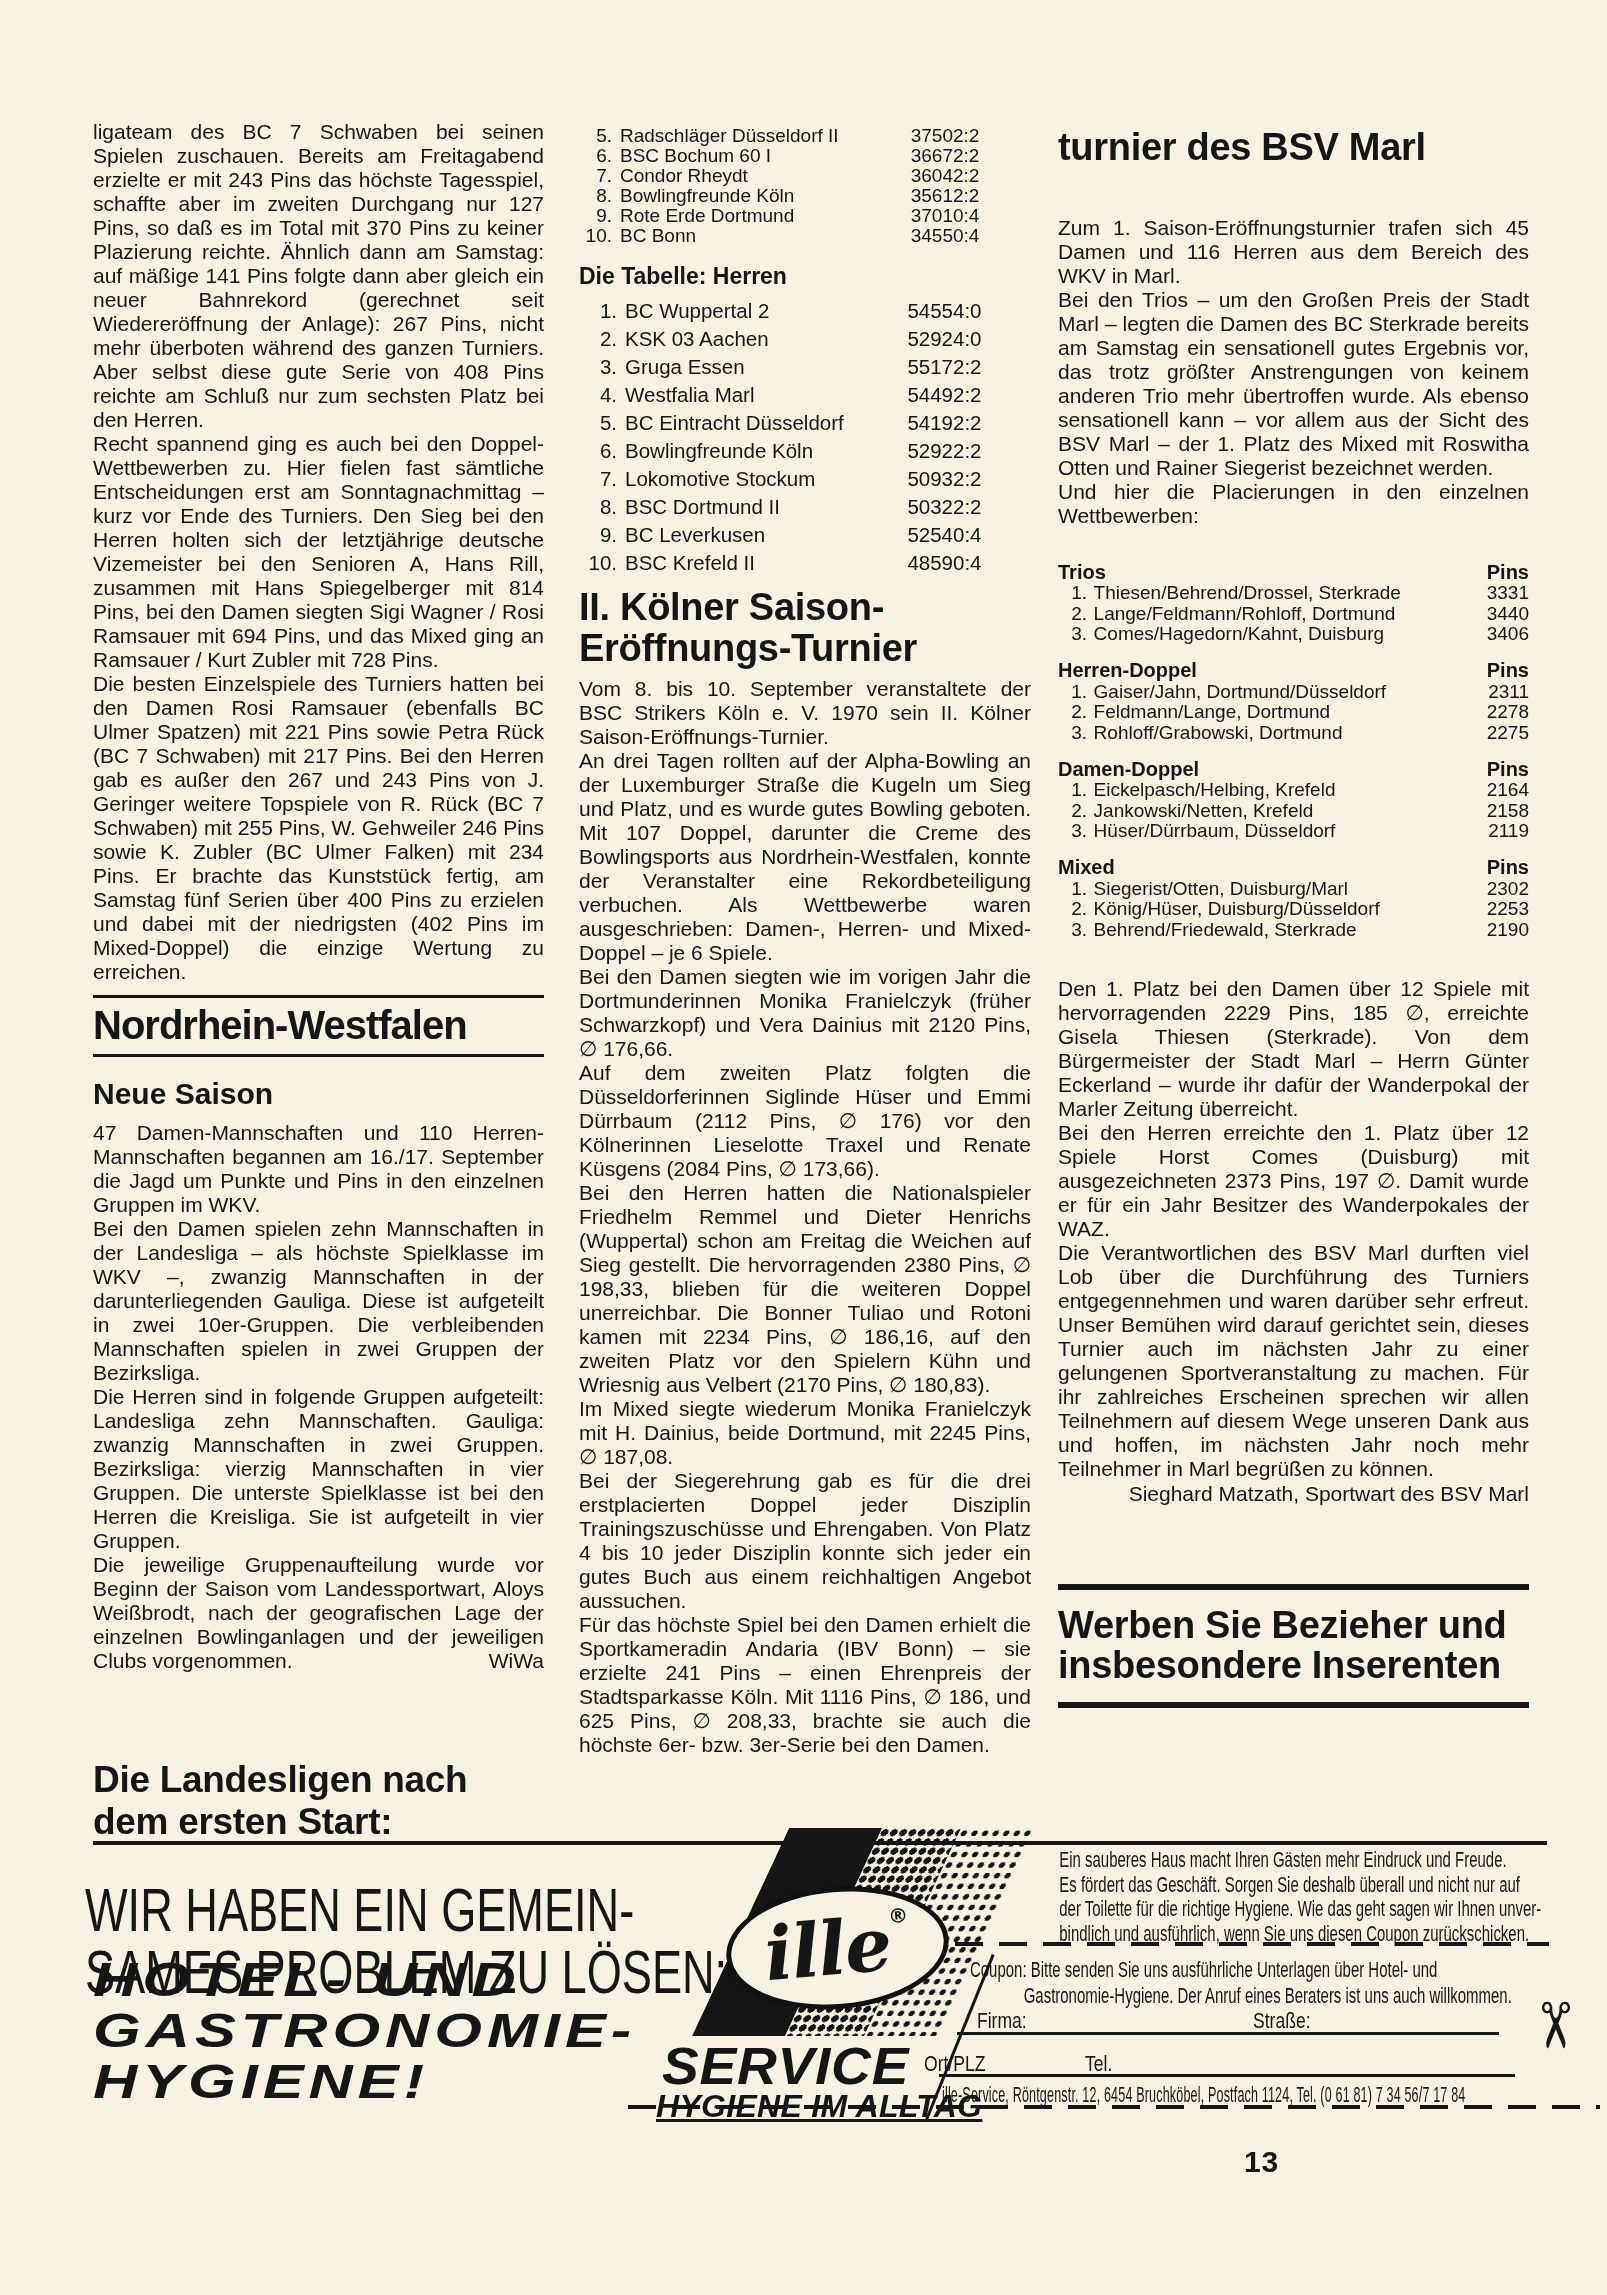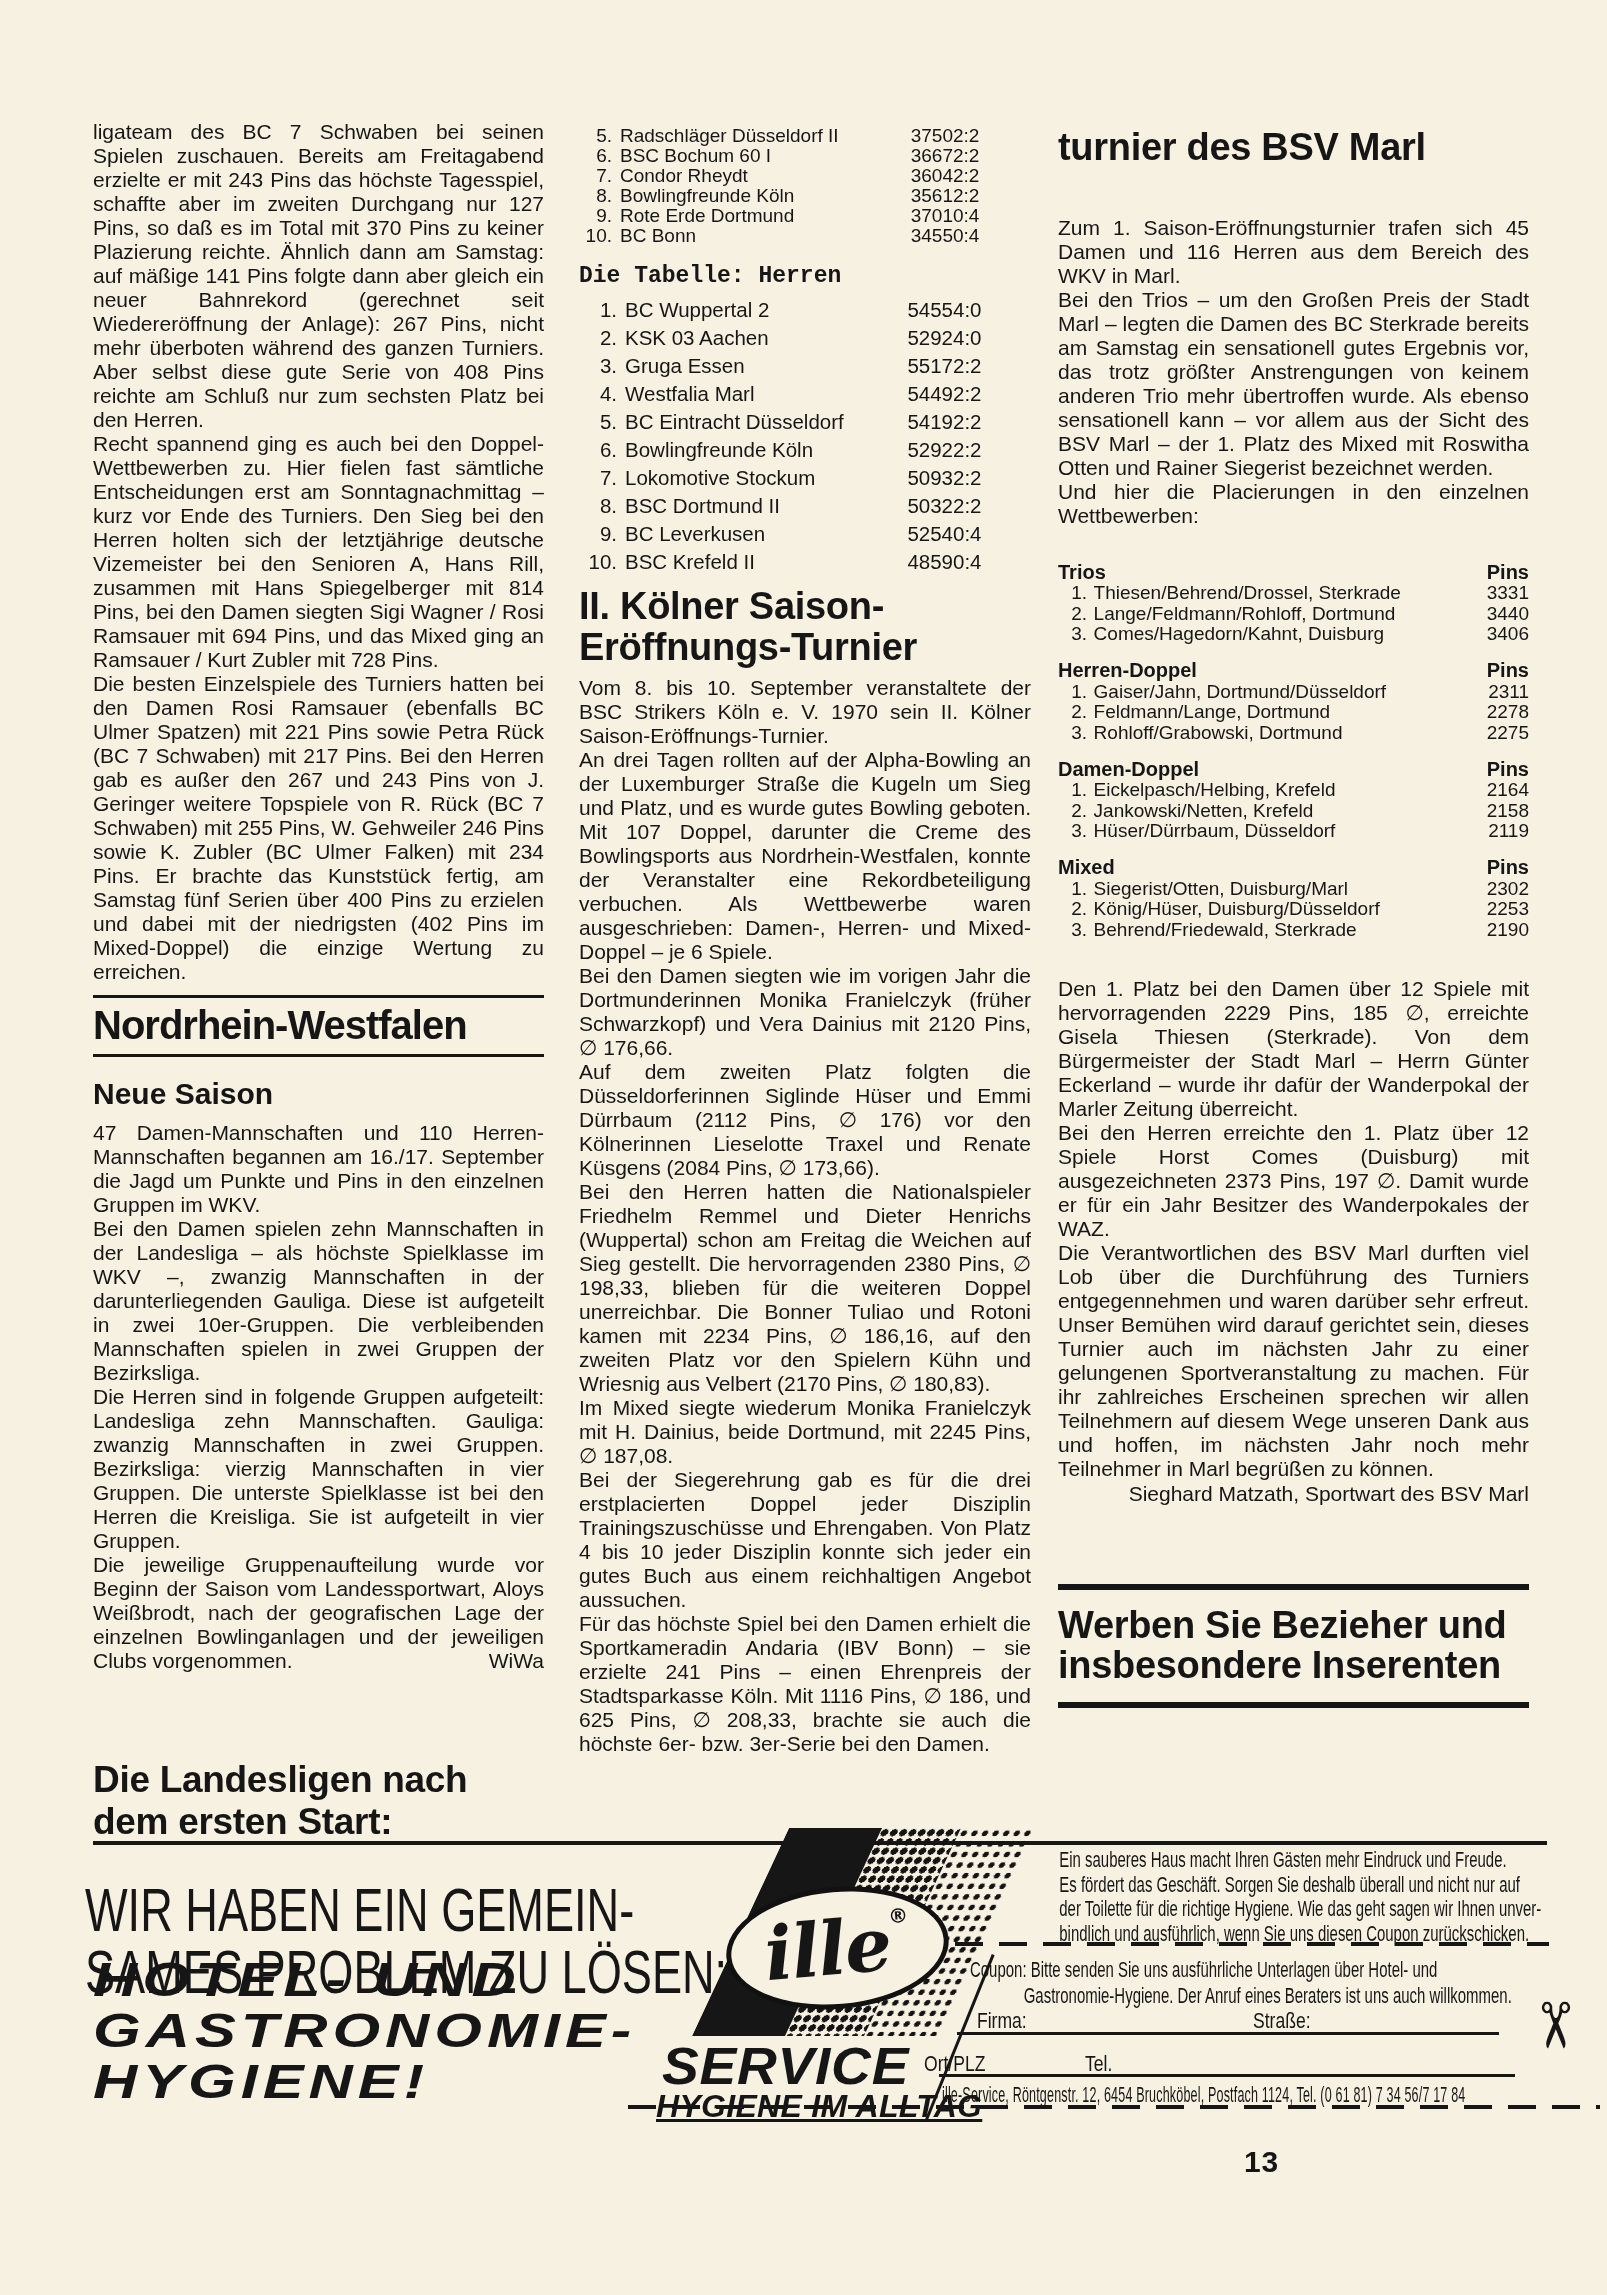--- a/index.html
+++ b/index.html
@@ -16,21 +16,21 @@
 
   .body p{margin:0;text-align:justify;font-size:21px;}
 
   .byline{display:block;text-align:right;font-size:21px;margin-top:-23px;}
   #col1 .byline{margin-top:-24px;}
 
   .rule{border:0;border-top:3.3px solid #161616;margin:0;}
   .h-nrw{font-size:40px;font-weight:bold;letter-spacing:-1px;margin:6.6px 0 8px 0;line-height:42px;}
   .h-sub{font-size:30px;font-weight:bold;margin:20px 0 10.6px 0;line-height:33px;}
   .h-big{font-size:37px;font-weight:bold;line-height:42px;margin:0;letter-spacing:-0.3px;}
-  .h-table{font-size:23px;font-weight:bold;margin:17px 0 6.6px 0;font-family:Liberation Mono, monospace;}
+  .h-table{font-size:23px;font-weight:bold;margin:17px 0 6.6px 0;}
 
   .trow1,.trowH,.trow2,.trow3{display:flex;align-items:baseline;}
   .trow2{font-size:19px;line-height:20px;}
   .trowH{font-size:20.5px;line-height:28px;}
   .trow3{font-size:19px;line-height:20.5px;}
   .rk{width:38px;text-align:right;padding-right:8px;box-sizing:content-box;flex:none;}
   .trow2 .rk{width:33px;}
   .trow3 .rk{width:29px;padding-right:6.6px;}
   .nm{flex:1;white-space:nowrap;overflow:hidden;}
   .pp{width:106px;text-align:right;flex:none;}

